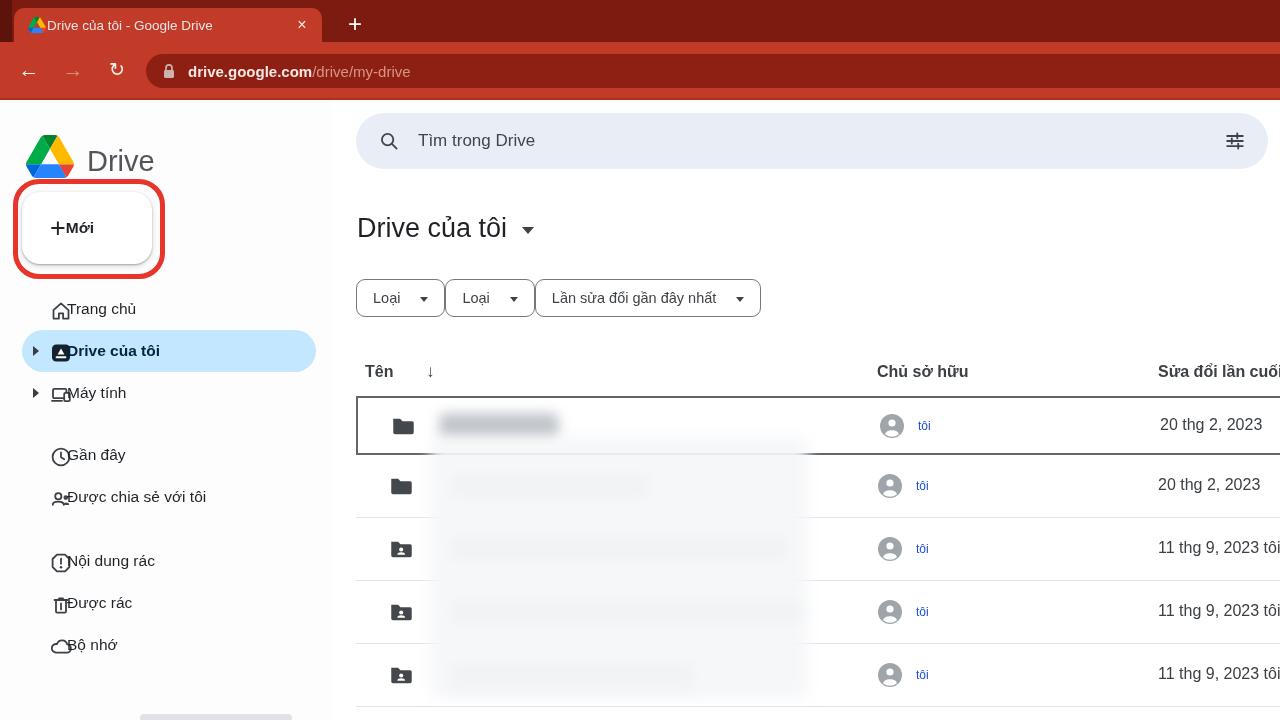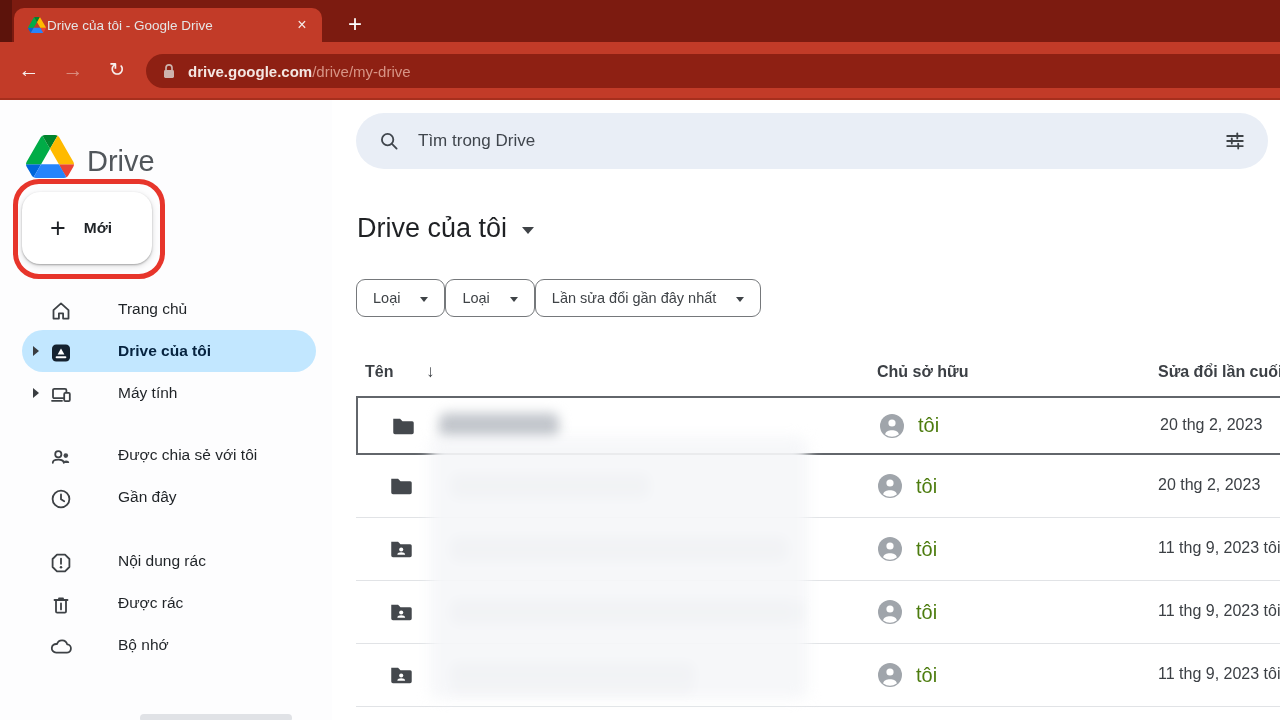--- a/index.html
+++ b/index.html
@@ -37,26 +37,26 @@
   .sidebar { position:absolute; left:0; top:0; width:332px; height:620px; background:#fdfdfe; }
   .logo-row { position:absolute; left:26px; top:12px; display:flex; align-items:flex-end;margin-top:23px; }
   .logo-row svg { width:48px; height:43px; }
   .logo-text { margin-left:13px; font-size:29px; color:#51565b; }
   .annot { position:absolute; left:13px; top:79px; width:152px; height:100px;
     border:5px solid #e7352b; border-radius:26px; }
   .new-btn { position:absolute; left:4px; top:8px; width:130px; height:72px; background:#fff;
     border-radius:18px; box-shadow:0 1px 2px rgba(0,0,0,.28), 0 2px 6px rgba(0,0,0,.14);
     display:flex; align-items:center; padding-left:28px; cursor:default; }
   .new-plus { font-size:27px; font-weight:400; color:#1f2327; }
-  .new-label { margin-left:18px; font-size:15.5px; font-weight:bold; color:#1f2327; }
+  .new-label { font-size:15.5px; font-weight:bold; color:#1f2327; }
   .nav { position:absolute; left:0; top:188px; width:332px; }
   .nav ul { list-style:none; }
   .nav ul + ul.g2 { margin-top:20px; }
   .nav ul + ul.g3 { margin-top:22px; }
-  .nav li { position:relative; height:42px; line-height:42px; padding-left:118px;
+  .nav li { position:relative; height:42px; line-height:42px; padding-left:67px;
     font-size:15.5px; color:#1f2327; white-space:nowrap; }
   .nav li .tri { position:absolute; left:33px; top:16px; width:0; height:0;
     border-top:5px solid transparent; border-bottom:5px solid transparent; border-left:6px solid #3a3d41; }
   .nav li .ic { position:absolute; left:49px; top:9px; width:24px; height:24px; }
   .nav li.selected::before { content:""; position:absolute; left:22px; right:16px; top:0; bottom:0;
     background:#c2e7ff; border-radius:21px; }
   .nav li.selected { color:#06233f; font-weight:bold; }
   .nav li > * { position:relative; }
   .storage-bar { position:absolute; left:140px; top:614px; width:152px; height:8px;
     background:#e0e2e6; border-radius:4px; }
@@ -88,21 +88,21 @@
   .thead .c-mod { position:absolute; left:802px; top:11px; white-space:nowrap; }
 
   .trows { position:absolute; left:24px; top:296px; width:944px; }
   .frow { position:relative; height:63px; border-bottom:1px solid #e1e3e6; background:#fff; }
   .frow.outlined { height:59px; border:2px solid #62666b; border-right:0; }
   .cell-folder { position:absolute; left:32px; top:50%; margin-top:-13px; width:26px; height:26px; }
   .name-smudge { position:absolute; top:50%; margin-top:-13px; height:26px;
     background:#c2c6cc; border-radius:7px; filter:blur(6px); }
   .cell-owner { position:absolute; left:521px; top:50%; margin-top:-13px; display:flex; align-items:center; }
   .cell-owner svg { width:26px; height:26px; }
-  .owner-name { margin-left:13px; font-size:20px; color:#4d7c0f; }
+  .owner-name { margin-left:13px; font-size:12px; color:#1d4ed8; }
   .cell-mod { position:absolute; left:802px; top:50%; margin-top:-10px; font-size:16px;
     color:#3c4045; white-space:nowrap; }
   .blur-overlay { position:absolute; left:98px; top:337px; width:378px; height:262px;
     background:rgba(245,246,248,0.92); border-radius:10px; filter:blur(7px); z-index:5; }
 
   svg .st { stroke:#3d4145; stroke-width:1.8; fill:none; stroke-linecap:round; stroke-linejoin:round; }
   svg .fl { fill:#44484d; }
 </style>
 </head>
 <body>
@@ -190,36 +190,36 @@
                 <rect x="15.2" y="9.8" width="5.6" height="8.4" rx="1.1" fill="#fff" stroke="#3d4145" stroke-width="1.8"></rect>
               </svg>
             </span>
             <span>Máy tính</span>
           </li>
         </ul>
         <ul class="g2">
           <li>
             <span class="ic">
               <svg viewBox="0 0 24 24">
+                <circle class="st" cx="12" cy="12" r="8.4"></circle>
+                <path class="st" d="M12 7.4v4.8l3.2 2"></path>
+              </svg>
+            </span>
+            <span>Gần đây</span>
+          </li>
+          <li>
+            <span class="ic">
+              <svg viewBox="0 0 24 24">
                 <circle class="st" cx="9.3" cy="9.3" r="3.1"></circle>
                 <path class="st" d="M3.8 17.8c0-4.2 11-4.2 11 0"></path>
                 <circle class="fl" cx="16.8" cy="10.6" r="2.3"></circle>
                 <path class="fl" d="M13.9 17.9c.3-3.2 6.3-3.2 6.3 0Z"></path>
               </svg>
             </span>
             <span>Được chia sẻ với tôi</span>
-          </li>
-          <li>
-            <span class="ic">
-              <svg viewBox="0 0 24 24">
-                <circle class="st" cx="12" cy="12" r="8.4"></circle>
-                <path class="st" d="M12 7.4v4.8l3.2 2"></path>
-              </svg>
-            </span>
-            <span>Gần đây</span>
           </li>
         </ul>
         <ul class="g3">
           <li>
             <span class="ic">
               <svg viewBox="0 0 24 24">
                 <path class="st" d="M8 3.6h8l4.4 4.4v8L16 20.4H8L3.6 16V8Z"></path>
                 <path class="st" d="M12 7.6v5.2" stroke-width="2"></path>
                 <circle cx="12" cy="16.2" r="1.25" fill="#3d4145"></circle>
               </svg>

